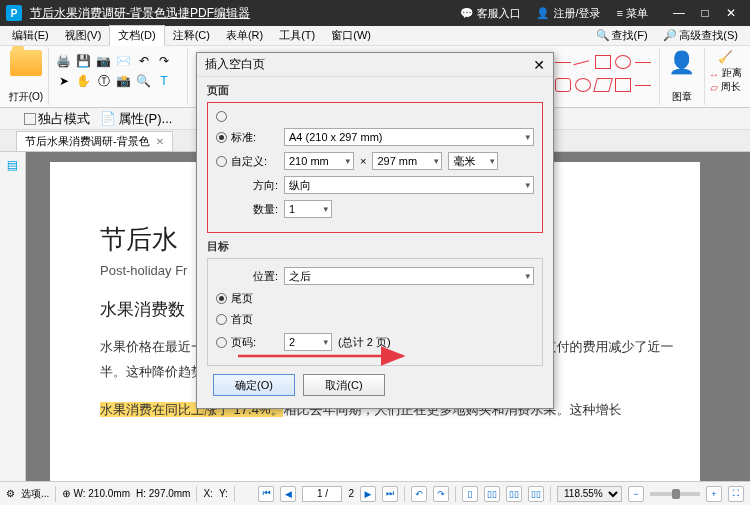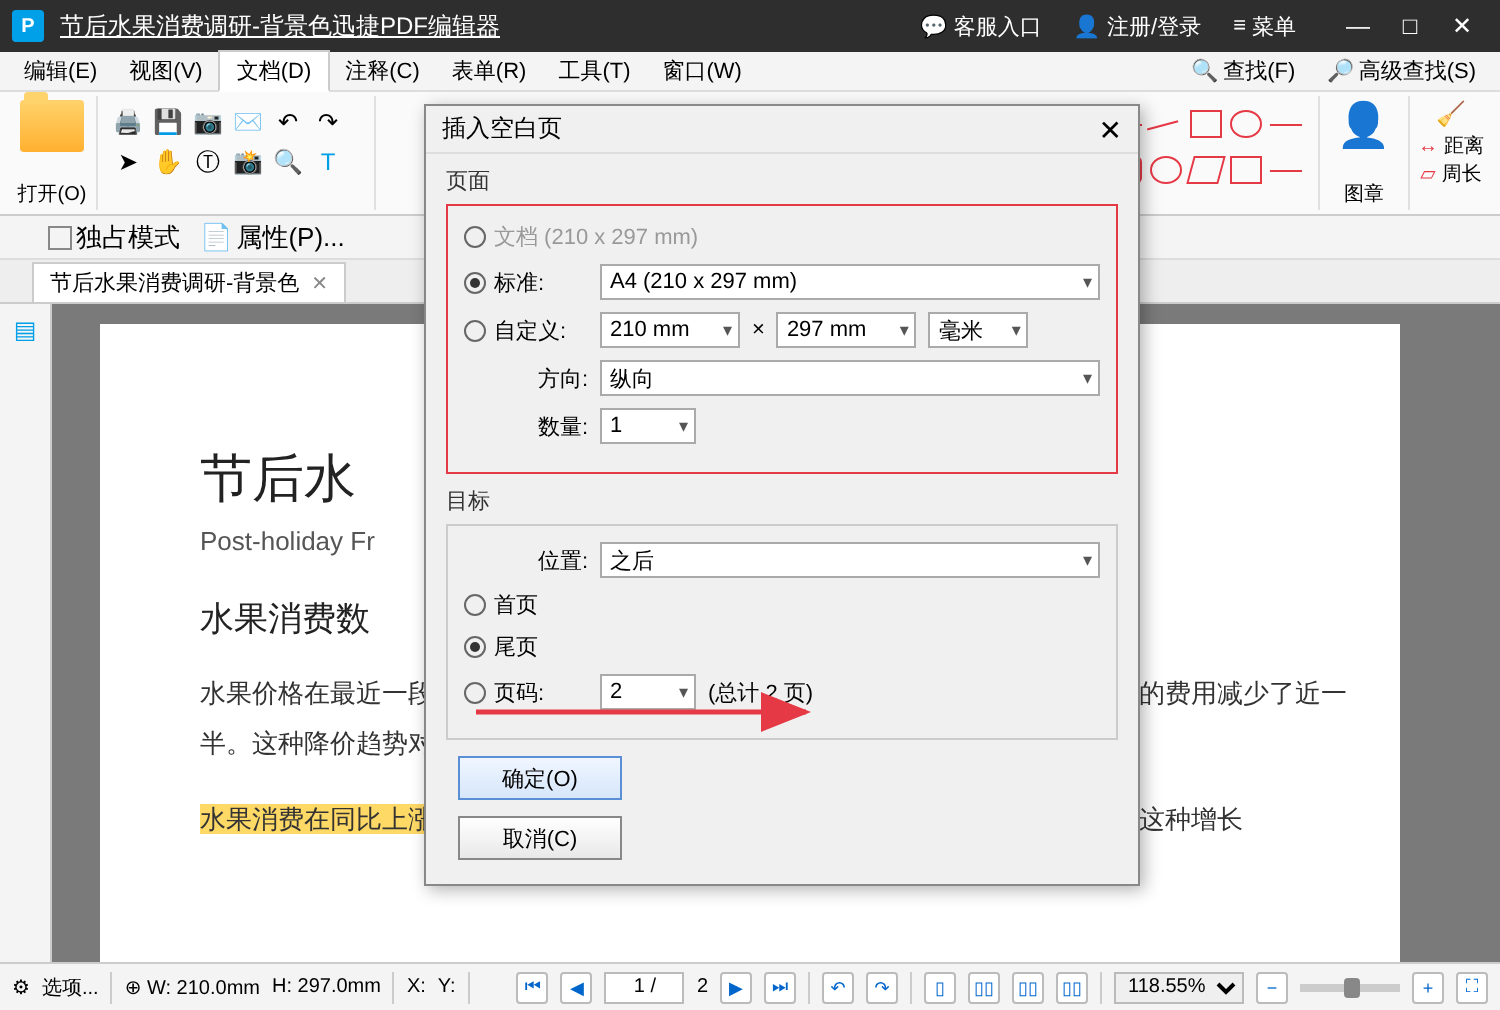--- a/index.html
+++ b/index.html
@@ -57,37 +57,37 @@
 
 
 .statusbar { height: 24px; background: #f4f4f4; border-top: 1px solid #ccc; display: flex; align-items: center; padding: 0 6px; font-size: 10px; gap: 6px; }
 .statusbar .sep { width: 1px; height: 16px; background: #ccc; }
 .statusbar .btn { width: 16px; height: 16px; border: 1px solid #bbb; border-radius: 2px; display: flex; align-items: center; justify-content: center; cursor: pointer; font-size: 9px; color: #0066cc; background: #fff; }
 .statusbar .pageinput { width: 40px; height: 16px; border: 1px solid #bbb; text-align: center; font-size: 10px; }
 .statusbar .zoomsel { height: 16px; border: 1px solid #bbb; font-size: 10px; padding: 0 2px; }
 .statusbar .spacer { flex: 1; }
 
 
-.dialog { position: absolute; left: 212px; top: 52px; width: 358px; background: #f0f0f0; border: 1px solid #888; box-shadow: 2px 2px 8px rgba(0,0,0,0.3); z-index: 100; }
+.dialog { position: absolute; left: 196px; top: 52px; width: 358px; background: #f0f0f0; border: 1px solid #888; box-shadow: 2px 2px 8px rgba(0,0,0,0.3); z-index: 100; }
 .dialog .dtitle { height: 24px; display: flex; align-items: center; padding: 0 8px; font-size: 12px; border-bottom: 1px solid #ddd; }
 .dialog .dtitle .dx { margin-left: auto; cursor: pointer; font-size: 14px; }
 .dialog .dbody { padding: 6px 10px 10px 10px; }
-.dialog .sect { font-size: 11px; color: #333; margin-bottom: 4px; }
+.dialog .sect { font-size: 11px; color: #333; margin-bottom: 4px; font-weight: bold; }
 .dialog .box { border: 1px solid #e63946; padding: 8px 8px; margin-bottom: 6px; }
 .dialog .box2 { border: 1px solid #ccc; padding: 8px 8px; }
 .dialog .row { display: flex; align-items: center; margin-bottom: 6px; font-size: 11px; gap: 6px; }
 .dialog .row label { display: flex; align-items: center; gap: 4px; min-width: 62px; }
 .dialog .radio { width: 11px; height: 11px; border: 1px solid #666; border-radius: 50%; display: inline-flex; align-items: center; justify-content: center; }
 .dialog .radio.checked::after { content: ""; width: 5px; height: 5px; background: #333; border-radius: 50%; }
 .dialog .combo, .dialog .txt, .dialog .spin { height: 18px; border: 1px solid #aaa; background: #fff; font-size: 11px; padding: 0 4px; display: flex; align-items: center; position: relative; }
 .dialog .combo { min-width: 100px; }
 .dialog .combo::after, .dialog .spin::after { content: "▾"; position: absolute; right: 3px; font-size: 9px; color: #555; }
 .dialog .spin { width: 48px; }
 .dialog .disabled { color: #999; }
-.dialog .btns { display: flex; gap: 8px; padding: 8px 6px 2px 6px; flex-direction: column; }
+.dialog .btns { display: flex; gap: 8px; padding: 8px 6px 2px 6px; }
 .dialog .dbtn { width: 82px; height: 22px; border: 1px solid #888; background: linear-gradient(#fff,#e8e8e8); font-size: 11px; cursor: pointer; }
 .dialog .dbtn.primary { border: 1px solid #5a8fd6; background: linear-gradient(#f0f6ff,#d6e6fb); }
 
 
 .arrow { position: absolute; z-index: 200; left: 238px; top: 346px; pointer-events: none; }
 
 .folder-ico { width: 32px; height: 26px; background: linear-gradient(#ffd36b,#ffb030); border-radius: 2px; position: relative; }
 .folder-ico::before { content:""; position:absolute; top:-4px; left:2px; width:12px; height:6px; background:#ffd36b; border-radius:2px 2px 0 0; }
 </style>
 </head>
@@ -247,21 +247,20 @@
   <div class="dtitle">
     <span>插入空白页</span>
     <span class="dx">✕</span>
   </div>
   <div class="dbody">
     <div class="sect">页面</div>
     <div class="box">
       <div class="row">
         <label>
             <span class="radio"></span>
-            <span class="disabled">文档 (210 x 297 mm)</span>
           </label>
       </div>
       <div class="row">
         <label>
             <span class="radio checked"></span>
             <span>标准:</span>
           </label>
         <div class="combo" style="flex:1;">
             <span>A4 (210 x 297 mm)</span>
           </div>
@@ -304,28 +303,28 @@
       <div class="row">
         <label style="justify-content:flex-end;">
             <span>位置:</span>
           </label>
         <div class="combo" style="flex:1;">
             <span>之后</span>
           </div>
       </div>
       <div class="row">
           <label>
+            <span class="radio checked"></span>
+            <span>尾页</span>
+          </label>
+        </div>
+      <div class="row">
+          <label>
             <span class="radio"></span>
             <span>首页</span>
-          </label>
-        </div>
-      <div class="row">
-          <label>
-            <span class="radio checked"></span>
-            <span>尾页</span>
           </label>
         </div>
       <div class="row">
         <label>
             <span class="radio"></span>
             <span>页码:</span>
           </label>
         <div class="spin">
             <span>2</span>
           </div>

